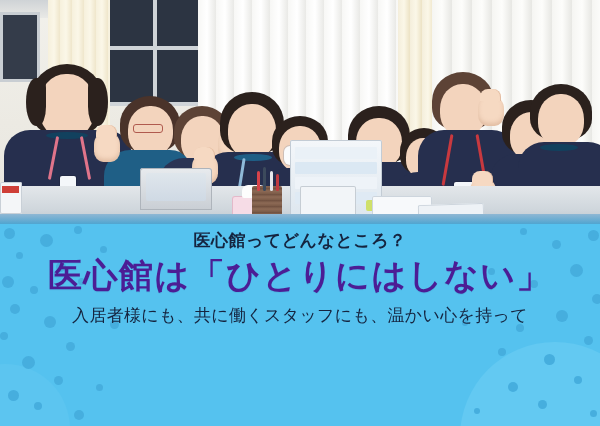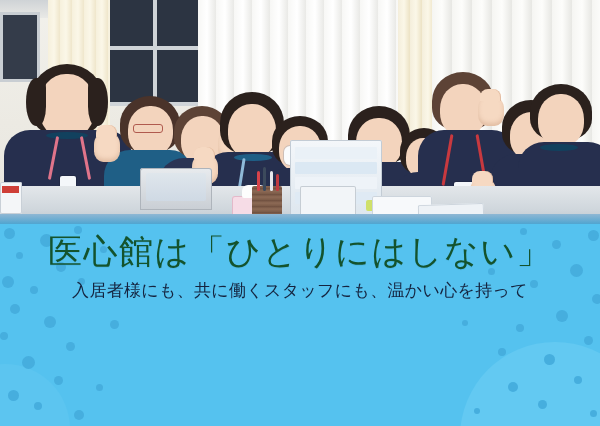--- a/index.html
+++ b/index.html
@@ -129,23 +129,23 @@
   .kicker{
     color:#15243f;
     font-size:17px;
     font-weight:bold;
     letter-spacing:.5px;
     line-height:1.2;
     margin:0 0 4px 0;
     white-space:nowrap;
   }
   .headline{
-    color:#14532d;
+    color:#4c1d95;
     font-size:34px;
-    font-weight:normal;
+    font-weight:bold;
     letter-spacing:1.5px;
     line-height:1.18;
     margin:0 0 7px 0;
     white-space:nowrap;
     text-shadow:0 1px 0 rgba(60,160,205,.25);
   }
   .sub{
     color:#15243f;
     font-size:17px;
     font-weight:normal;
@@ -316,18 +316,19 @@
     <div class="dot" style="left:574px;top:152px;width:8px;height:8px;"></div>
     <div class="dot" style="left:508px;top:158px;width:10px;height:10px;"></div>
     <div class="dot" style="left:538px;top:176px;width:9px;height:9px;"></div>
     <div class="dot" style="left:590px;top:186px;width:7px;height:7px;"></div>
     <div class="dot" style="left:488px;top:44px;width:7px;height:7px;"></div>
     <div class="dot" style="left:498px;top:124px;width:8px;height:8px;"></div>
     <div class="dot" style="left:474px;top:184px;width:6px;height:6px;"></div>
     <div class="dot" style="left:462px;top:96px;width:6px;height:6px;"></div>
 
     <div class="band-inner">
+      <div class="kicker">医心館ってどんなところ？</div>
       <div class="headline">医心館は「ひとりにはしない」</div>
       <div class="sub">入居者様にも、共に働くスタッフにも、温かい心を持って</div>
     </div>
   </div>
 
 </div>
 
 </body></html>

